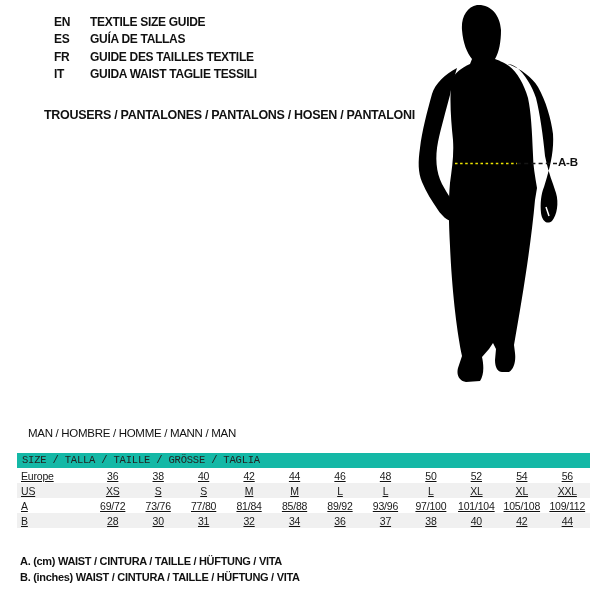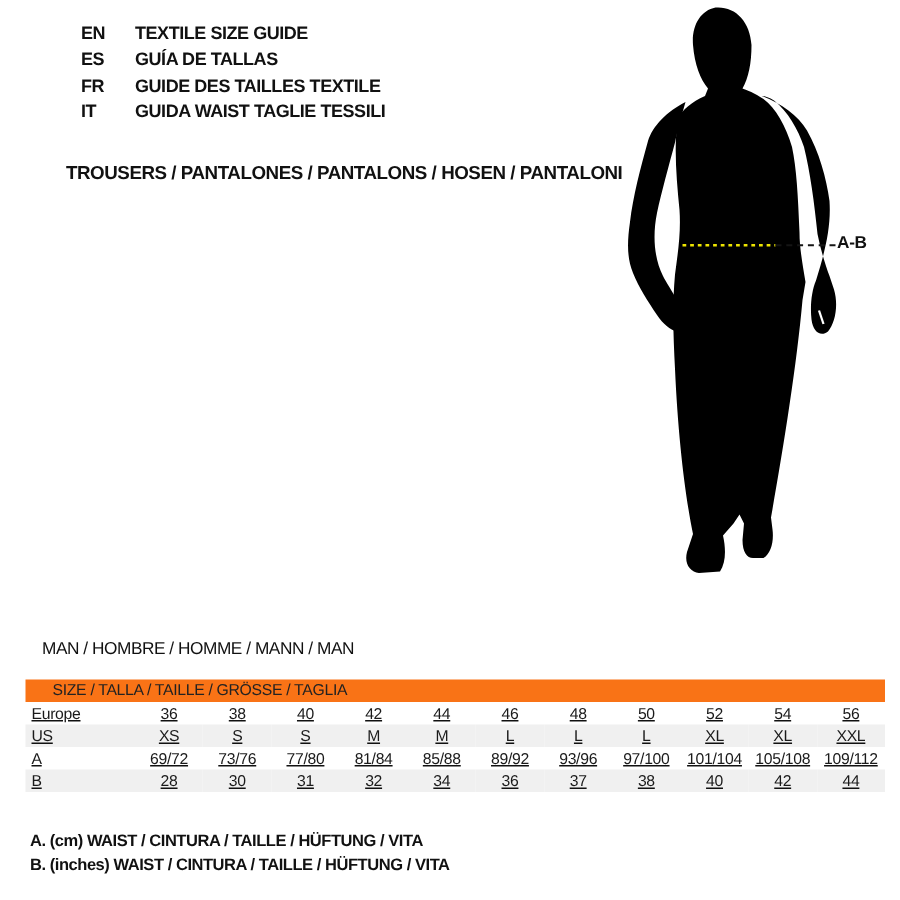--- a/index.html
+++ b/index.html
@@ -14,21 +14,21 @@
   .lang-label{font-size:12px;font-weight:700;letter-spacing:-0.3px;white-space:nowrap;}
   
   .category{position:absolute;left:22px;top:108px;font-size:12.5px;font-weight:700;letter-spacing:-0.3px;white-space:nowrap;margin-left:22px;}
   
   .figure{position:absolute;left:405px;top:0;width:195px;height:400px;}
   .ab-label{position:absolute;left:558px;top:156px;font-size:11.5px;font-weight:600;letter-spacing:-0.2px;}
   
   .section-title{position:absolute;left:28px;top:427px;font-size:11.5px;font-weight:400;letter-spacing:-0.3px;}
   
   .table-wrap{position:absolute;left:17px;top:453px;width:573px;}
-  .thead{height:15px;line-height:15px;background:#f97316;font-size:10.5px;letter-spacing:-0.2px;padding-left:18px;color:#222;}
+  .thead{height:15px;line-height:15px;background:#14b8a6;font-size:10.5px;letter-spacing:-0.2px;padding-left:5px;color:#222;font-family:Liberation Mono, monospace;}
   table{width:100%;border-collapse:collapse;table-layout:fixed;text-decoration:underline;}
   td{height:15px;font-size:10.5px;letter-spacing:-0.2px;text-align:center;padding:0;color:#1a1a1a;white-space:nowrap;overflow:visible;}
   td.lbl{text-align:left;padding-left:4px;}
   tr.stripe{background:#f0f0f0;}
   col.c-label{width:73px;}
   
   .footnotes{position:absolute;left:20px;top:554px;}
   .footnote{height:15.5px;line-height:15.5px;font-size:11px;font-weight:700;letter-spacing:-0.3px;white-space:nowrap;}
 </style>
 </head>

